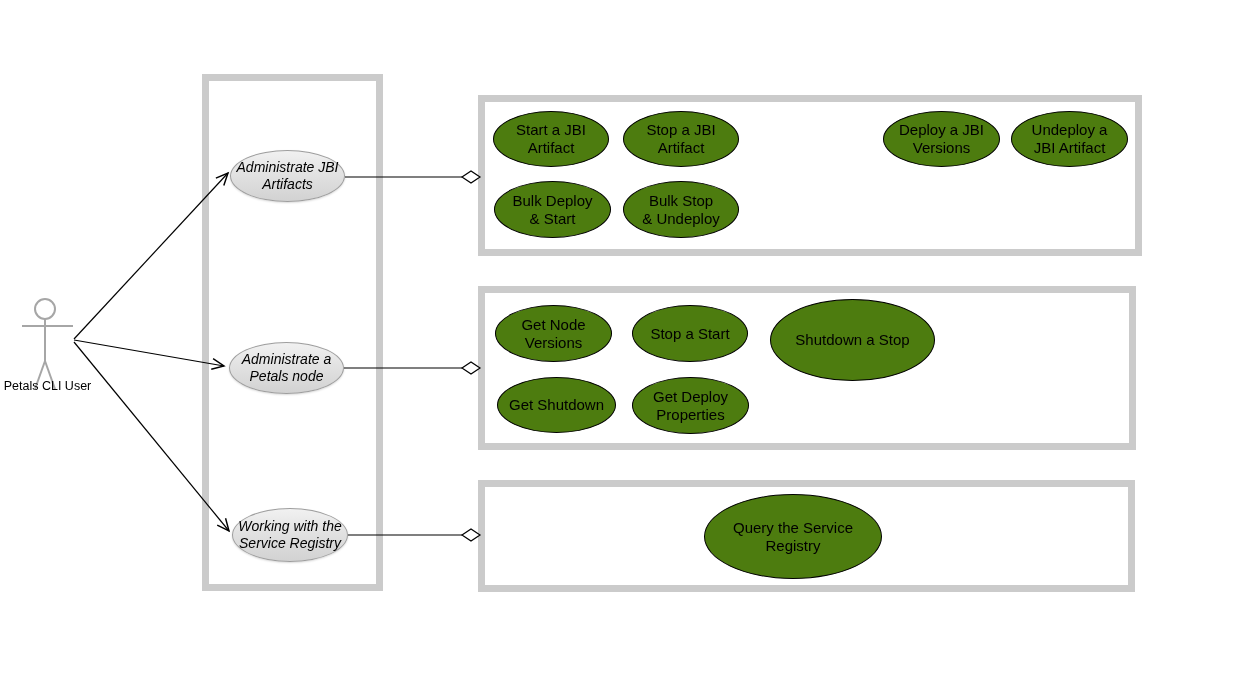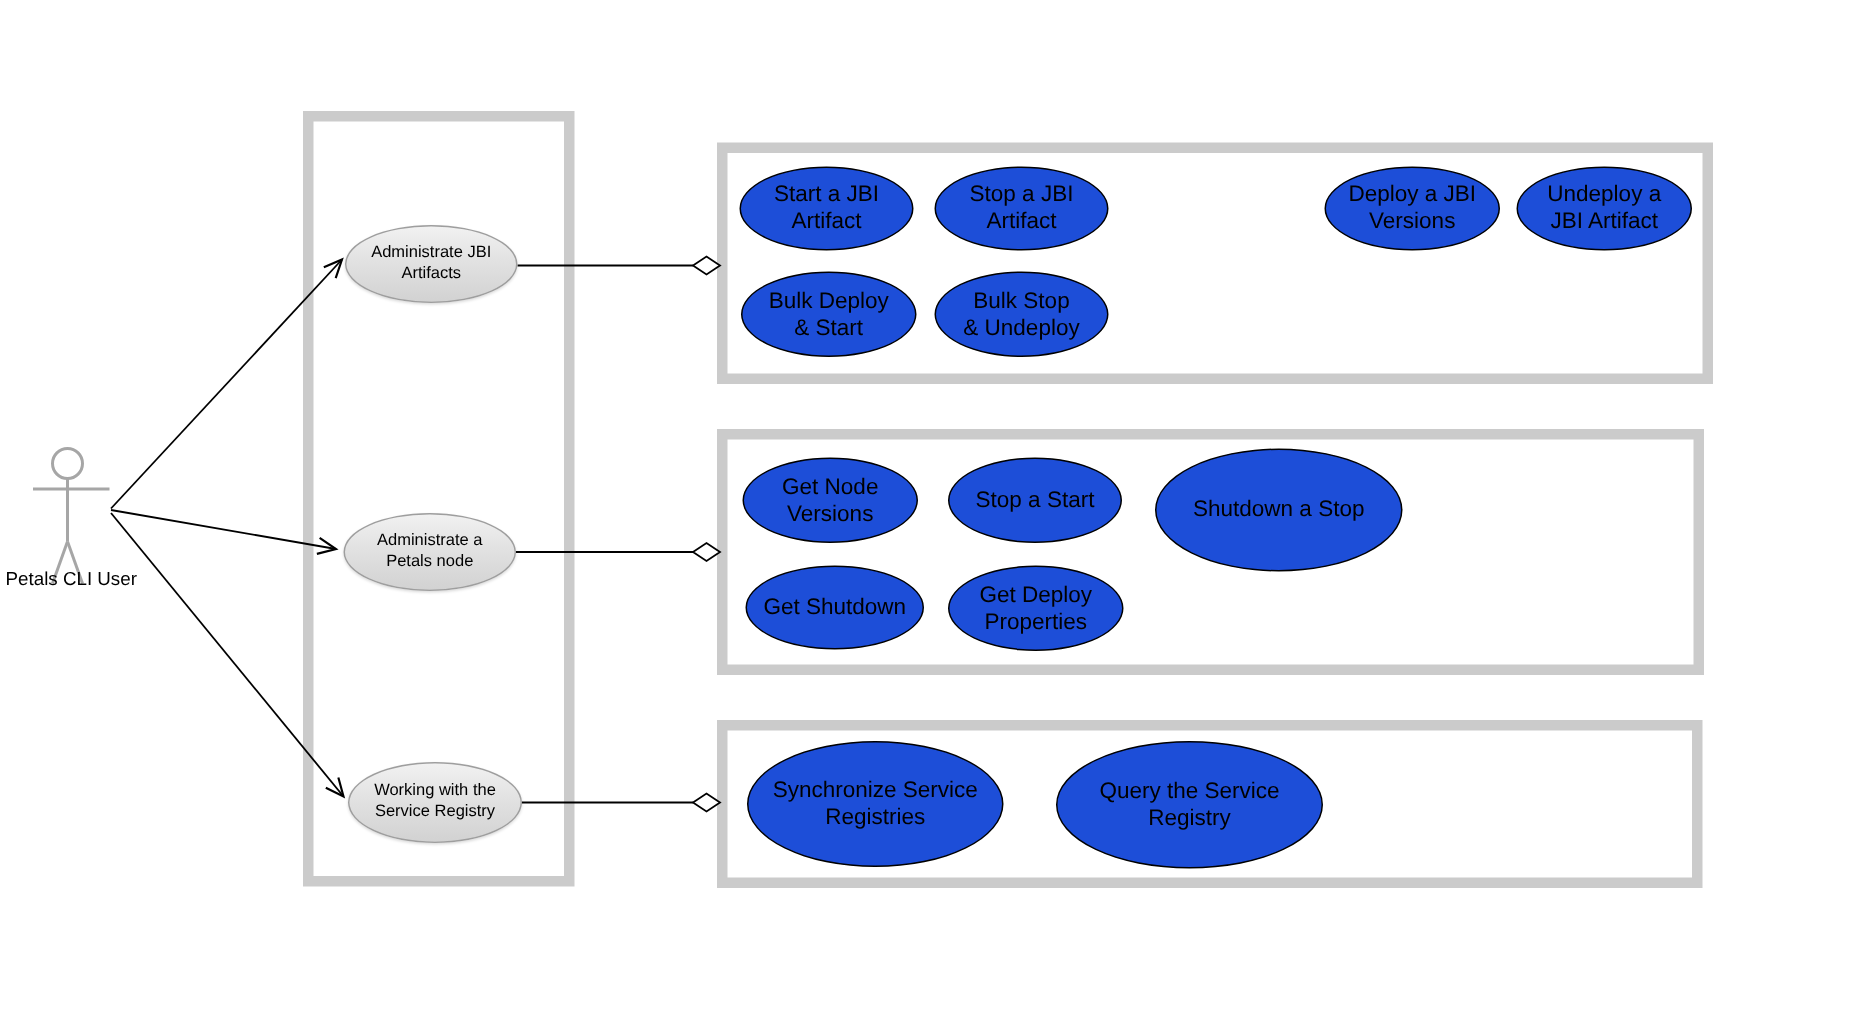--- a/index.html
+++ b/index.html
@@ -26,37 +26,38 @@
     position: absolute;
     left: 0; top: 0;
     width: 1239px;
     height: 689px;
     z-index: 2;
   }
   .uc {
     position: absolute;
     border: 1px solid #000000;
     border-radius: 50%;
-    background: #1d4ed8;
+    background: #4d7c0f;
     display: flex;
     align-items: center;
     justify-content: center;
     text-align: center;
     font-size: 15px;
     line-height: 1.18;
     color: #000000;
     z-index: 3;
   }
   .uc .uc-label { white-space: pre-line; }
   .trigger {
     background: linear-gradient(180deg, #f1f1f1 0%, #e2e2e2 45%, #d2d2d2 100%);
     border: 1px solid #9e9e9e;
-    font-size: 11px;
+    font-size: 14px;
     line-height: 1.25;
     box-shadow: 0 1px 2px rgba(0,0,0,0.15);
+    font-style: italic;
   }
   #actor-label {
     position: absolute;
     left: -2px;
     top: 379px;
     width: 99px;
     text-align: center;
     font-size: 12.5px;
     color: #000000;
     z-index: 3;
@@ -152,22 +153,18 @@
     <span class="uc-label">Shutdown a Stop</span>
   </div>
   <div class="uc" style="left:497px; top:377px; width:119px; height:56px;">
     <span class="uc-label">Get Shutdown</span>
   </div>
   <div class="uc" style="left:632px; top:377px; width:117px; height:57px;">
     <span class="uc-label">Get Deploy
 Properties</span>
   </div>
 
-  <div class="uc" style="left:498px; top:494px; width:171px; height:84px;">
-    <span class="uc-label">Synchronize Service
-Registries</span>
-  </div>
   <div class="uc" style="left:704px; top:494px; width:178px; height:85px;">
     <span class="uc-label">Query the Service
 Registry</span>
   </div>
 
 </div>
 
 </body></html>

